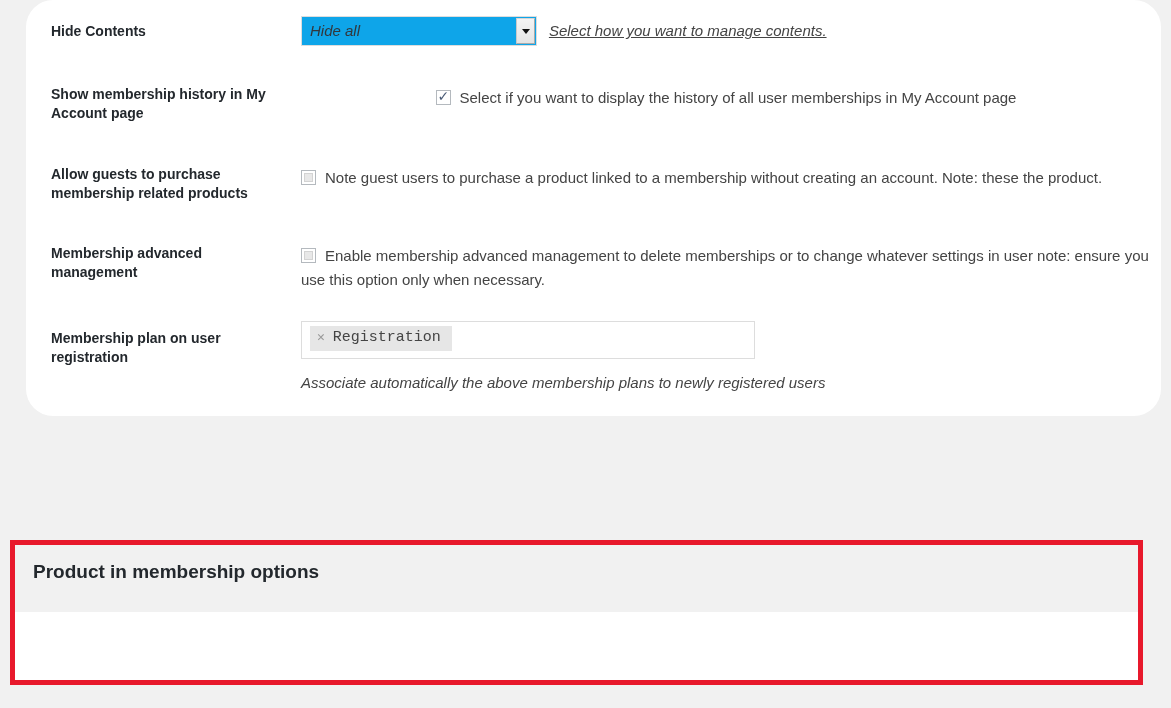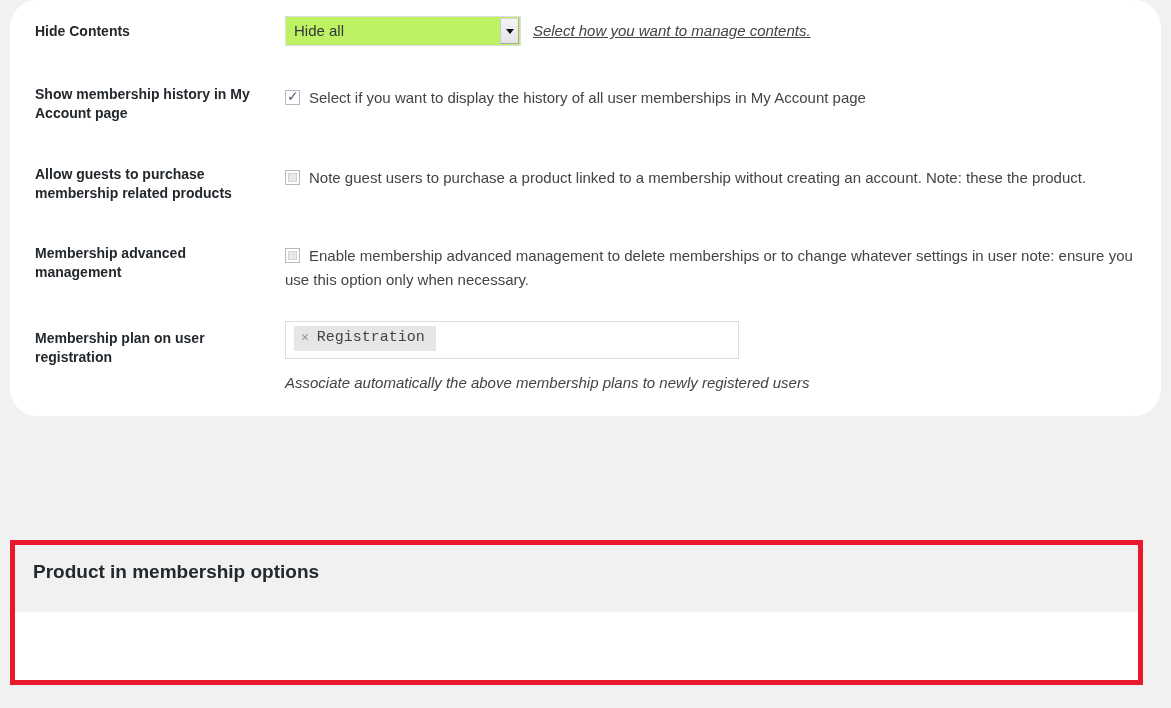--- a/index.html
+++ b/index.html
@@ -33,21 +33,21 @@
     padding: 16px 0 18px 25px;
     font-size: 19px;
     font-weight: bold;
     line-height: 1.3;
     color: #23282d;
   }
 
   
   .panel {
     background: #ffffff;
-    margin: 0 10px 0 10px;
+    margin: 0 10px 0 26px;
     padding: 0;
     border-radius: 27px;
   }
 
   .form-table {
     width: 100%;
     border-collapse: collapse;
     table-layout: fixed;
   }
   .form-table tr {
@@ -69,41 +69,42 @@
     line-height: 1.45;
     color: #444;
     box-sizing: border-box;
   }
 
   
   .row-hide-contents th { padding-top: 22px; }
   .row-hide-contents td { padding-top: 16px; padding-bottom: 10px; }
 
   .row-history th { padding-top: 24px; }
-  .row-history td { padding-top: 25px; padding-bottom: 18px; }
+  .row-history td { padding-top: 25px; padding-bottom: 18px; text-align: center; }
 
   .row-guests th { padding-top: 22px; }
   .row-guests td { padding-top: 23px; padding-bottom: 16px; }
 
   .row-advanced th { padding-top: 22px; }
   .row-advanced td { padding-top: 22px; padding-bottom: 16px; }
 
   .row-plan th { padding-top: 22px; }
   .row-plan td { padding-top: 14px; padding-bottom: 22px; }
 
   
   .select {
     display: inline-block;
     position: relative;
     vertical-align: middle;
     height: 30px;
-    background: #bef264;
+    background: #0ea5e9;
     border: 1px solid #ddd;
     box-sizing: border-box;
     overflow: hidden;
+    font-style: italic;
   }
   .select .select-value {
     display: block;
     padding: 4px 34px 4px 8px;
     font-size: 15px;
     line-height: 20px;
     color: #32373c;
     white-space: nowrap;
     overflow: hidden;
   }

